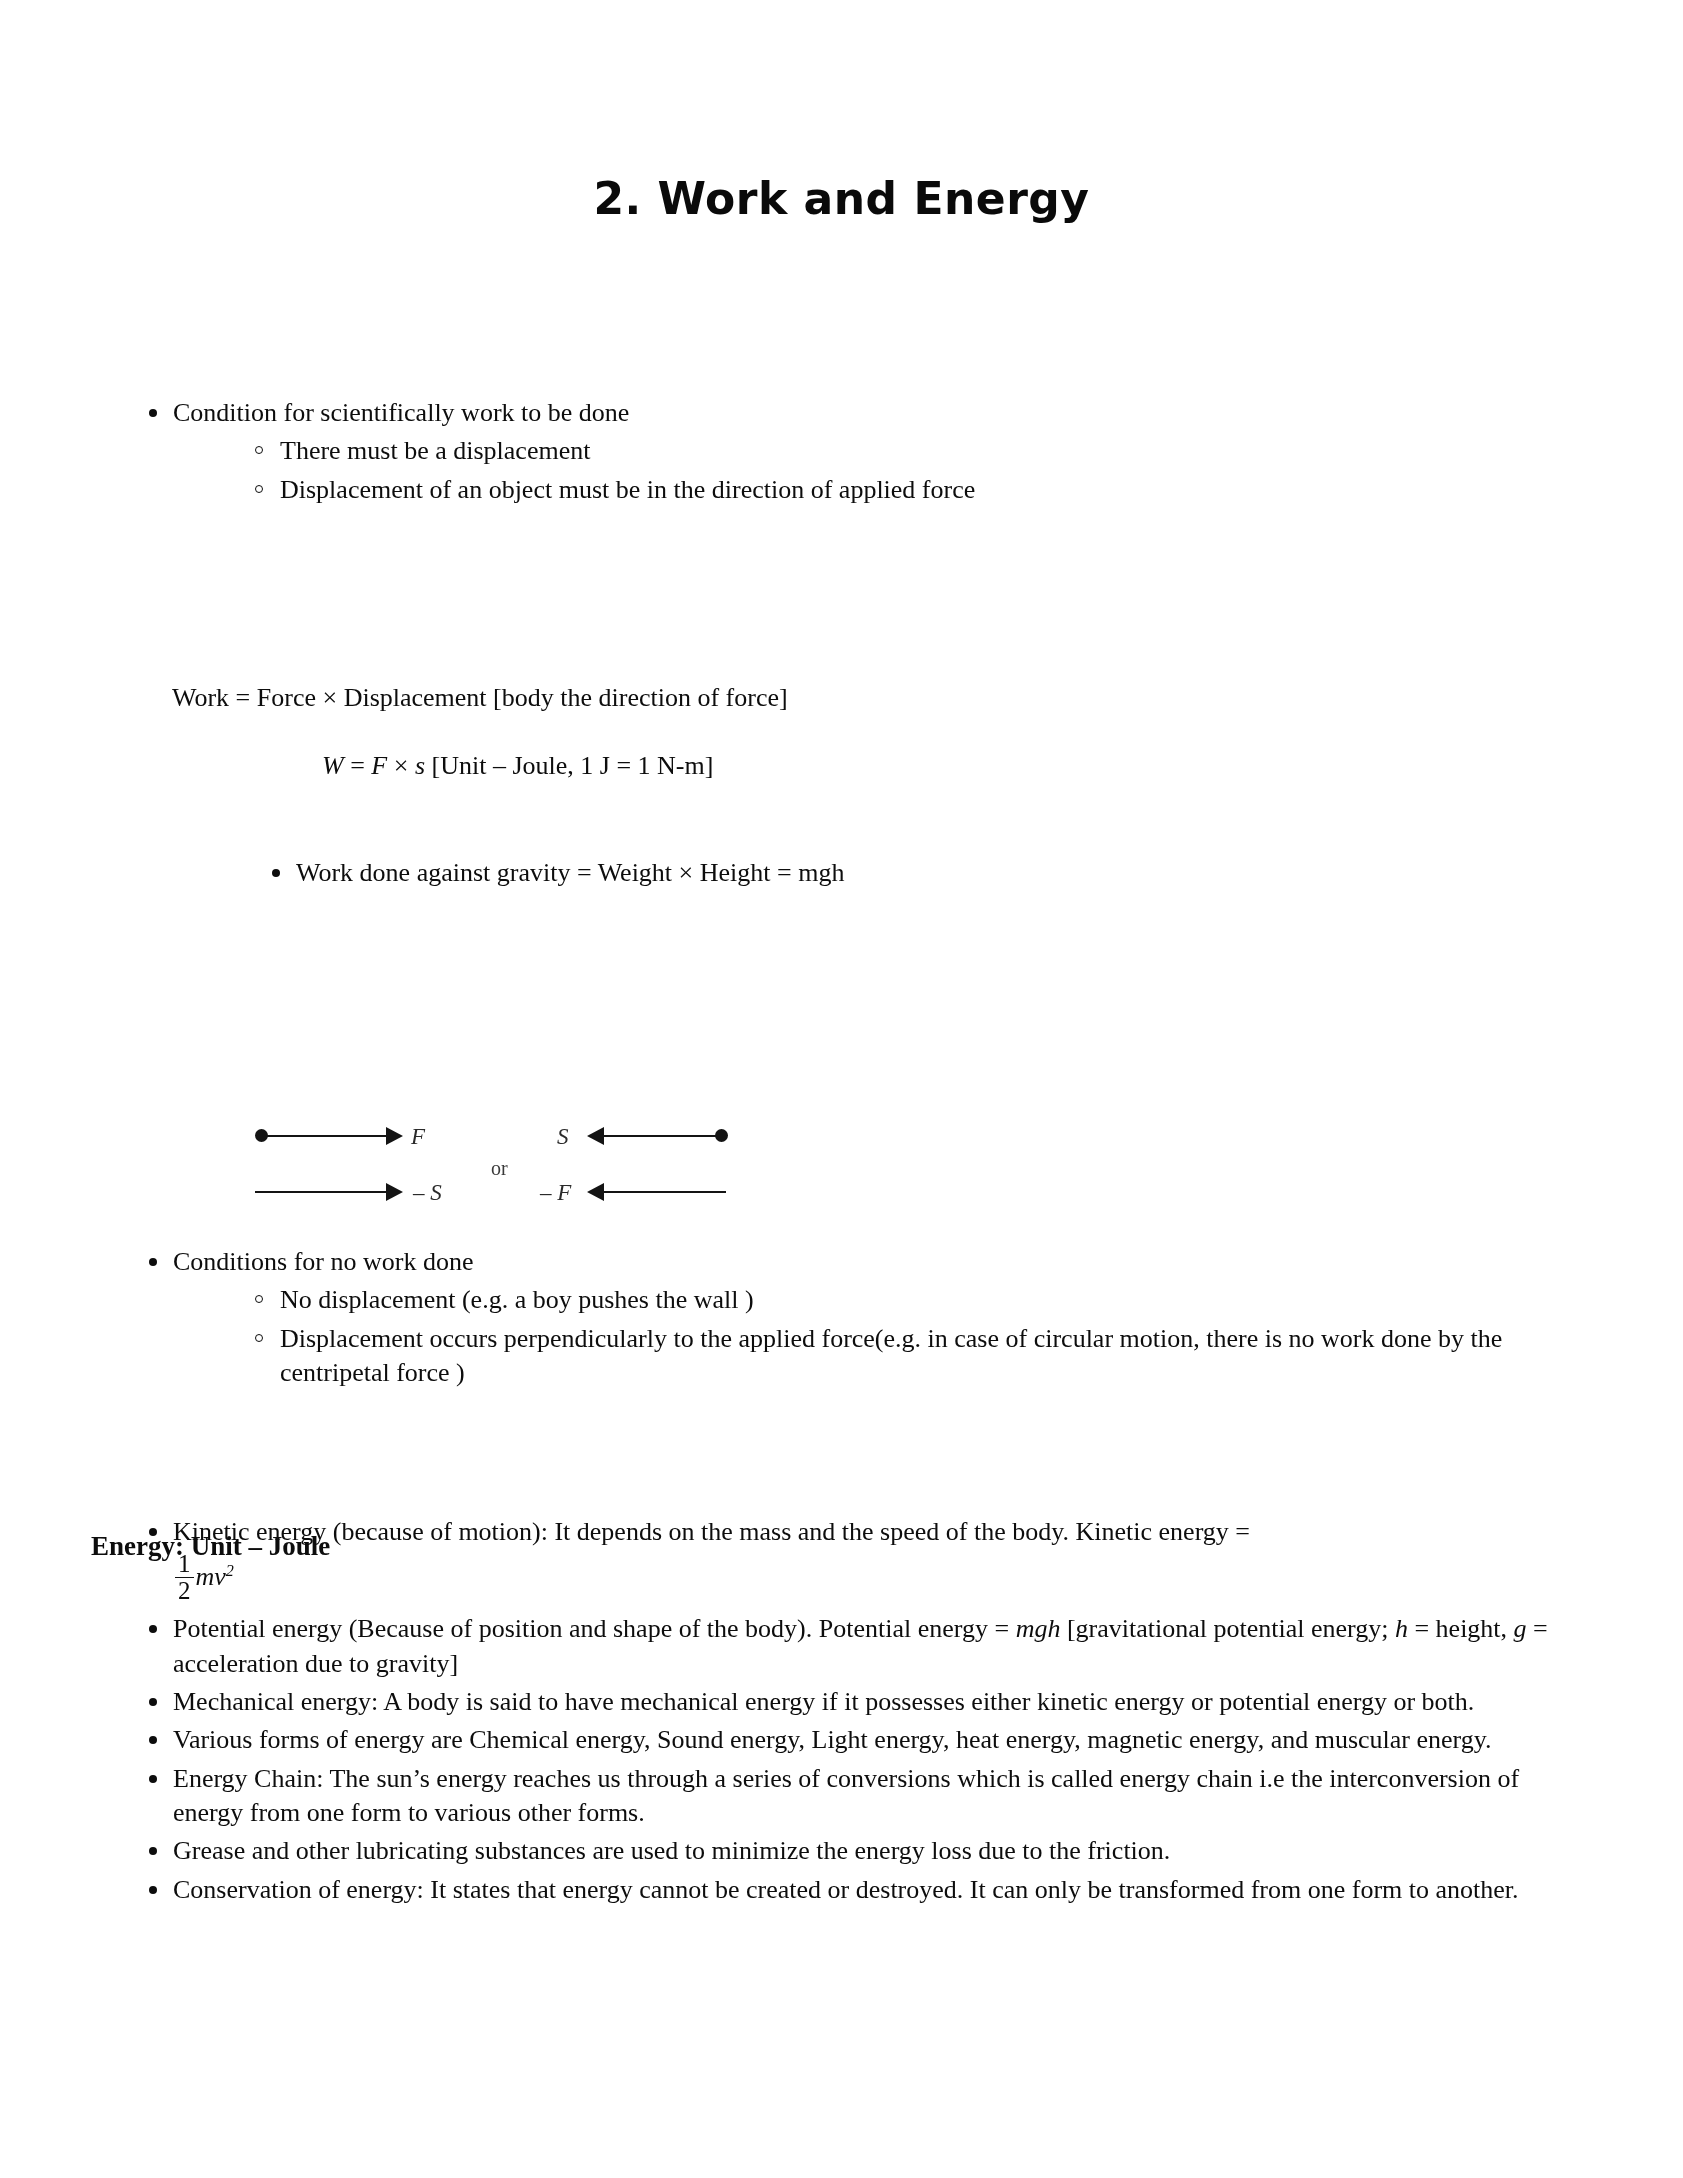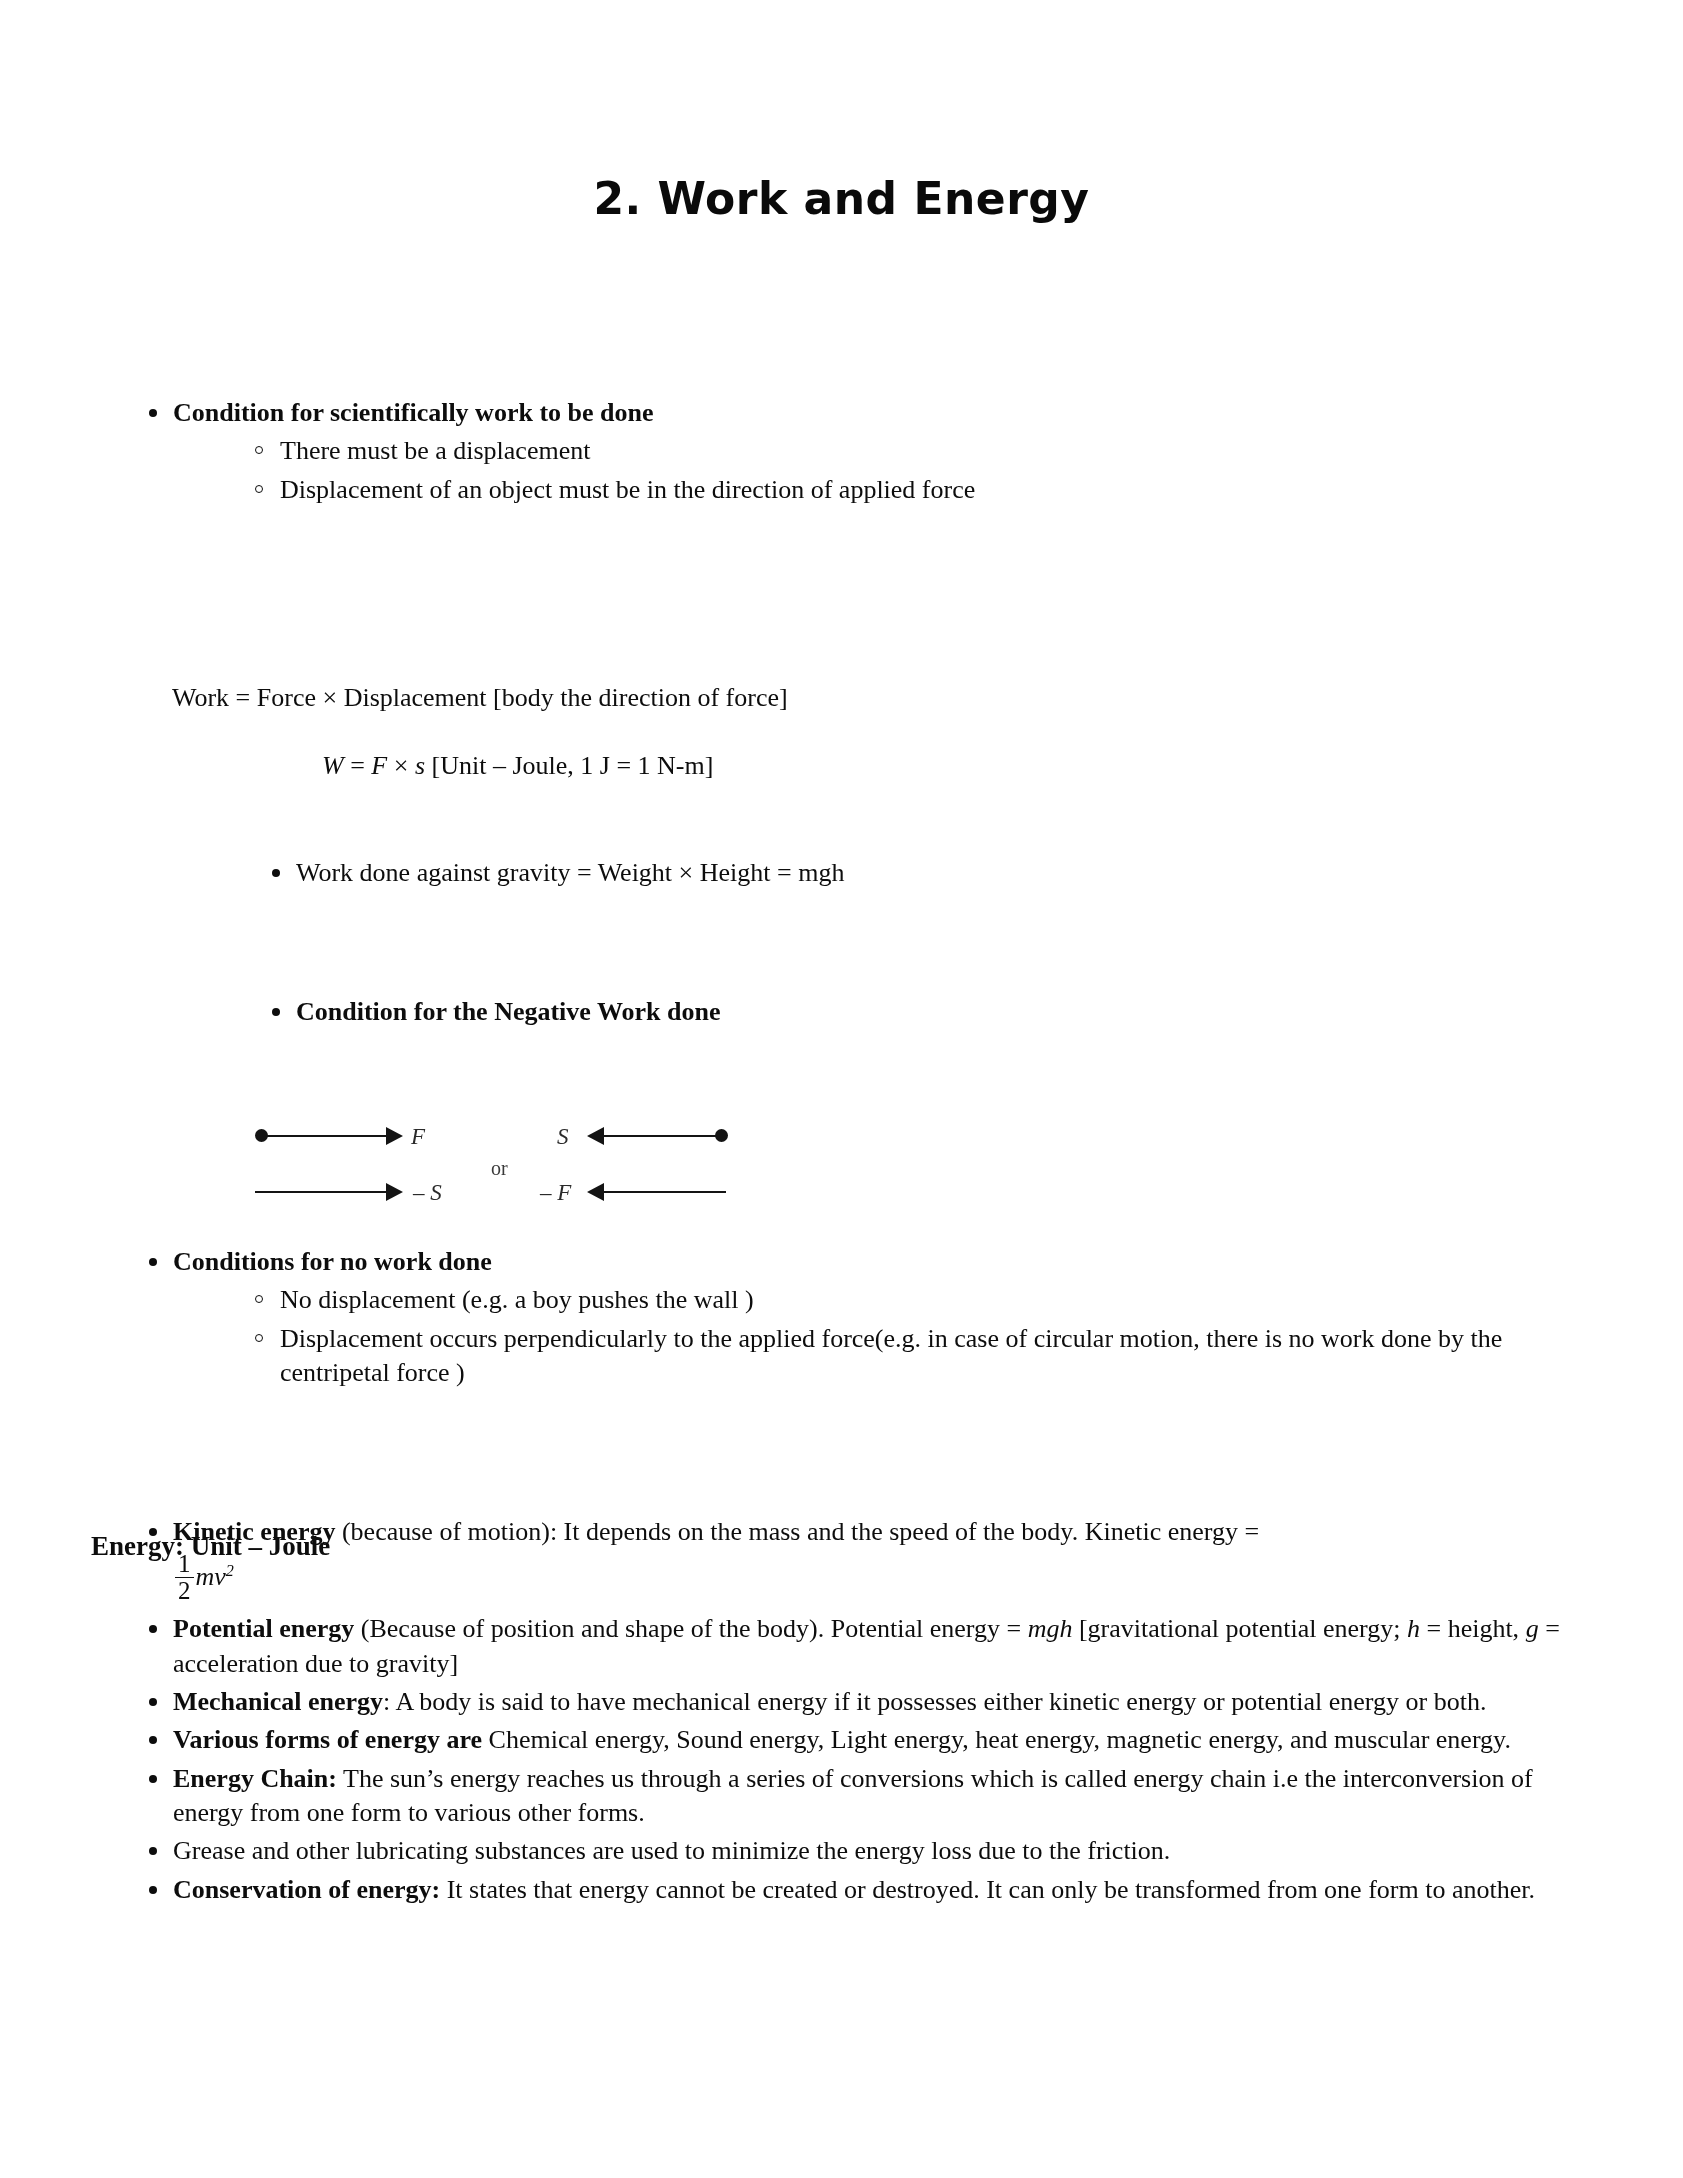--- a/index.html
+++ b/index.html
@@ -75,21 +75,21 @@
     top: 12px;
     width: 8px;
     height: 8px;
     border: 1.8px solid #0d0d0d;
     border-radius: 50%;
     box-sizing: border-box;
     background: transparent;
   }
   li + li { margin-top: 4px; }
 
-  b, .b { font-weight: bold; }
+  b, .b { font-weight: normal; }
   i, .i { font-style: italic; }
 
   .plain { font-size: 26px; line-height: 1.32; }
 
   .heading-inline {
     font-weight: bold;
     font-size: 27px;
   }
 
   
@@ -186,27 +186,20 @@
     <div class="blk plain" style="left:322px; top:749px; width:1386px;">
       <span class="i">W</span><span> = </span><span class="i">F</span><span> × </span><span class="i">s</span><span> [Unit – Joule, 1 J = 1 N-m]</span>
     </div>
 
     <div class="blk" style="left:262px; top:856px; width:1287px;">
       <ul class="lvl2">
         <li class="disc">Work done against gravity = Weight × Height = mgh</li>
       </ul>
     </div>
 
-    <div class="blk" style="left:262px; top:995px; width:1287px;">
-      <ul class="lvl2">
-        <li class="disc">
-          <span class="b">Condition for the Negative Work done</span>
-        </li>
-      </ul>
-    </div>
 
 
     <div class="blk diagram" style="left:255px; top:1119px;">
 
       <div class="arrow-row" style="top:0px;">
         <span class="dot" style="left:0px;"></span>
         <span class="seg" style="left:6px; width:129px;"></span>
         <span class="head-r" style="left:131px;"></span>
         <span class="dlabel" style="left:156px;">F</span>
 

